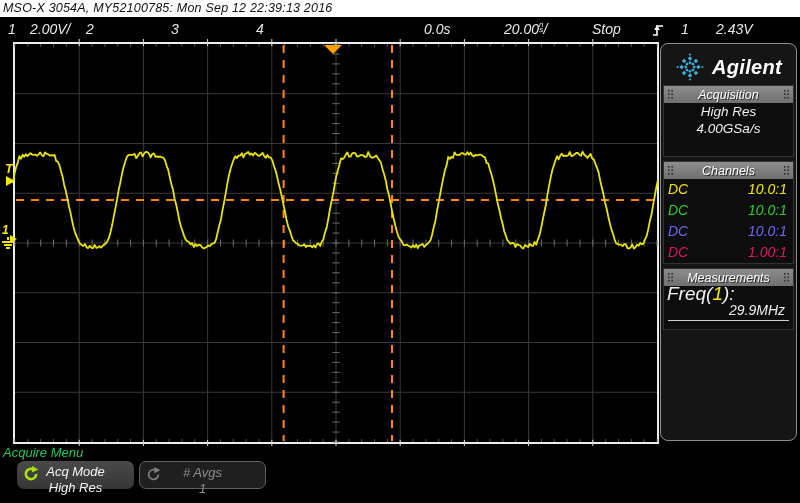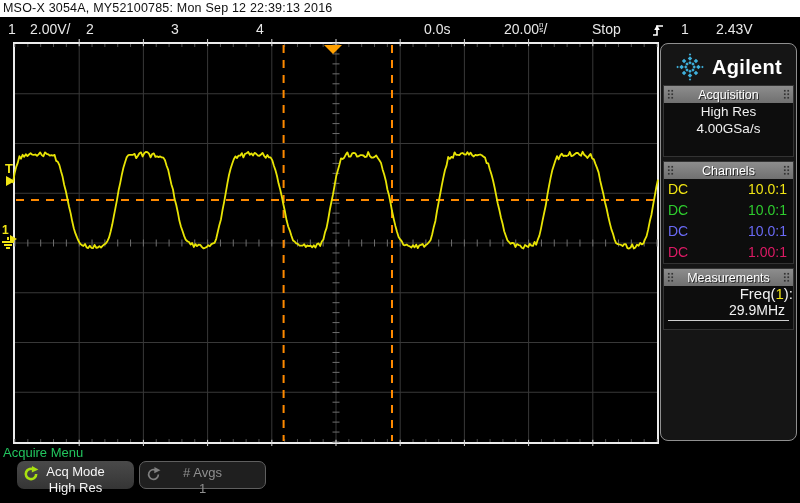--- a/index.html
+++ b/index.html
@@ -1,17 +1,17 @@
 <!DOCTYPE html>
 <html style="--ch1: #f0e414; --ch2: #2ecc2e; --ch3: #6a6af5; --ch4: #dc1a64;"><head>
 <meta charset="utf-8">
 <style>
   html,body{margin:0;padding:0;background:#000;}
   .screen{position:relative;width:800px;height:503px;background:#000;overflow:hidden;
-          font-family:"Liberation Sans",sans-serif;-webkit-font-smoothing:none;}
+          font-family:"Liberation Sans",sans-serif;font-style:italic;-webkit-font-smoothing:none;}
   .screen *{box-sizing:border-box;}
 
   
   .titlebar{position:absolute;left:0;top:0;width:800px;height:17px;background:#ffffff;
             color:#101010;font-size:12.5px;line-height:16px;padding-left:3px;letter-spacing:.2px;}
 
   
   .statusbar{position:absolute;left:0;top:17px;width:800px;height:26px;background:#000;}
   .statusbar .f{position:absolute;line-height:24px;font-size:14px;color:#e8e8e8;white-space:nowrap;}
   .sb-ch1{left:8px;color:var(--ch1);}
@@ -56,21 +56,21 @@
   .sec-acq{top:41px;height:72px;}
   .sec-ch{top:117px;height:103px;}
   .sec-meas{top:224px;height:62px;}
   .sec-head{height:17px;background:linear-gradient(#8d8d8d,#707070);display:flex;align-items:center;
             justify-content:space-between;padding:0 3px;}
   .sec-title{font-size:12.5px;color:#fff;text-shadow:1px 1px 0 #2a2a2a;}
   .grip{width:7px;height:11px;background-image:radial-gradient(#333 1px,transparent 1.3px);
         background-size:3.5px 3.5px;}
   .sec-line{font-size:13.5px;text-align:center;line-height:17px;color:#f0f0f0;}
   .ch-row{display:flex;justify-content:space-between;font-size:14px;line-height:21px;padding:0 6px 0 4px;}
-  .meas-name{font-size:15px;line-height:16px;padding-left:3px;color:#f0f0f0;text-align:right;}
+  .meas-name{font-size:19px;line-height:16px;padding-left:3px;color:#f0f0f0;}
   .meas-src{color:var(--ch1);}
   .meas-val{font-size:14px;text-align:right;padding-right:8px;line-height:17px;color:#f0f0f0;}
   .meas-underline{height:1px;background:#cfcfcf;margin:1px 4px 0 4px;}
 
   
   .menu-title{position:absolute;left:3px;top:445px;font-size:13px;color:#22c55e;}
   .softkey{position:absolute;top:461px;height:28px;border-radius:7px;text-align:center;}
   .sk1{left:17px;width:117px;background:linear-gradient(#4a4a4a,#353535);}
   .sk2{left:139px;width:127px;background:#1f1f1f;border:1px solid #5f5f5f;}
   .sk-label{font-size:13px;line-height:17px;margin-top:2px;color:#f5f5f5;}

